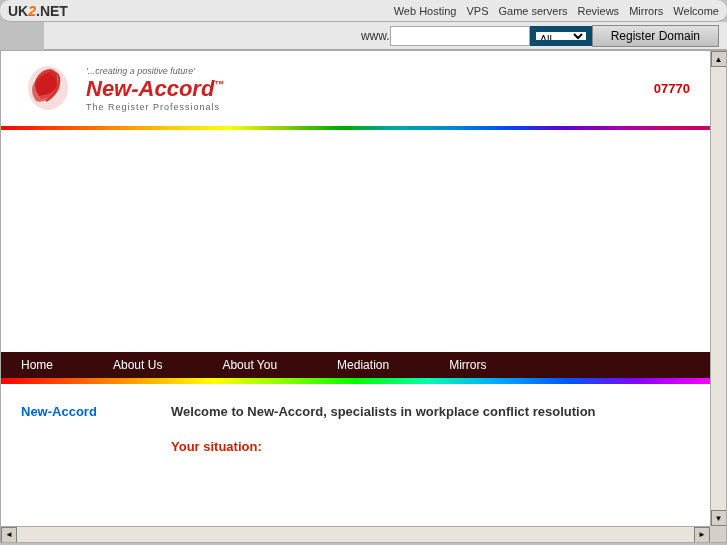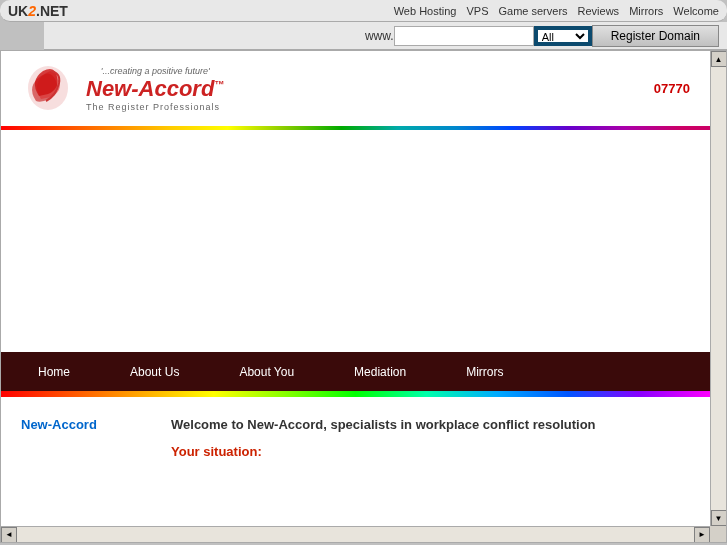--- a/index.html
+++ b/index.html
@@ -61,21 +61,21 @@
     }
     #domain-input {
       width: 140px;
       height: 20px;
       border: 1px solid #aaa;
       padding: 2px 4px;
       font-size: 12px;
     }
     #domain-select {
       height: 20px;
-      border: 4px solid #0c4a6e;
+      border: 6px solid #0c4a6e;
       font-size: 11px;
       background: white;
     }
     #register-btn {
       background: linear-gradient(to bottom, #e0e0e0, #c0c0c0);
       border: 1px solid #888;
       padding: 2px 18px;
       font-size: 12px;
       cursor: pointer;
       height: 22px;
@@ -191,21 +191,20 @@
       height: 55px;
     }
     #logo-text {
       display: flex;
       flex-direction: column;
     }
     #logo-tagline {
       font-size: 9px;
       color: #666;
       font-style: italic;
-      text-align: center;
     }
     #logo-name {
       font-size: 22px;
       font-weight: bold;
       color: #cc2222;
       font-style: italic;
     }
     #logo-name sup {
       font-size: 10px;
     }
@@ -237,24 +236,24 @@
 
     
     #white-content {
       background: white;
       min-height: 220px;
     }
 
     
     #nav-bar {
       background: #3a0a0a;
-      height: 39px;
-      display: flex;
-      align-items: center;
-      padding: 0 37px;
+      height: 26px;
+      display: flex;
+      align-items: center;
+      padding: 0 20px;
       gap: 60px;
     }
     .nav-item {
       color: white;
       font-size: 12px;
       cursor: pointer;
       padding: 4px 0;
     }
 
     
@@ -287,21 +286,21 @@
     #new-accord-link {
       color: #0066cc;
       font-size: 13px;
       font-weight: bold;
       cursor: pointer;
     }
     #welcome-text {
       color: #333;
       font-size: 13px;
       font-weight: bold;
-      margin-bottom: 12px;
+      margin-bottom: 20px;
     }
     #your-situation {
       color: #cc2200;
       font-size: 13px;
       font-weight: bold;
     }
   </style>
 </head>
 <body>
 

